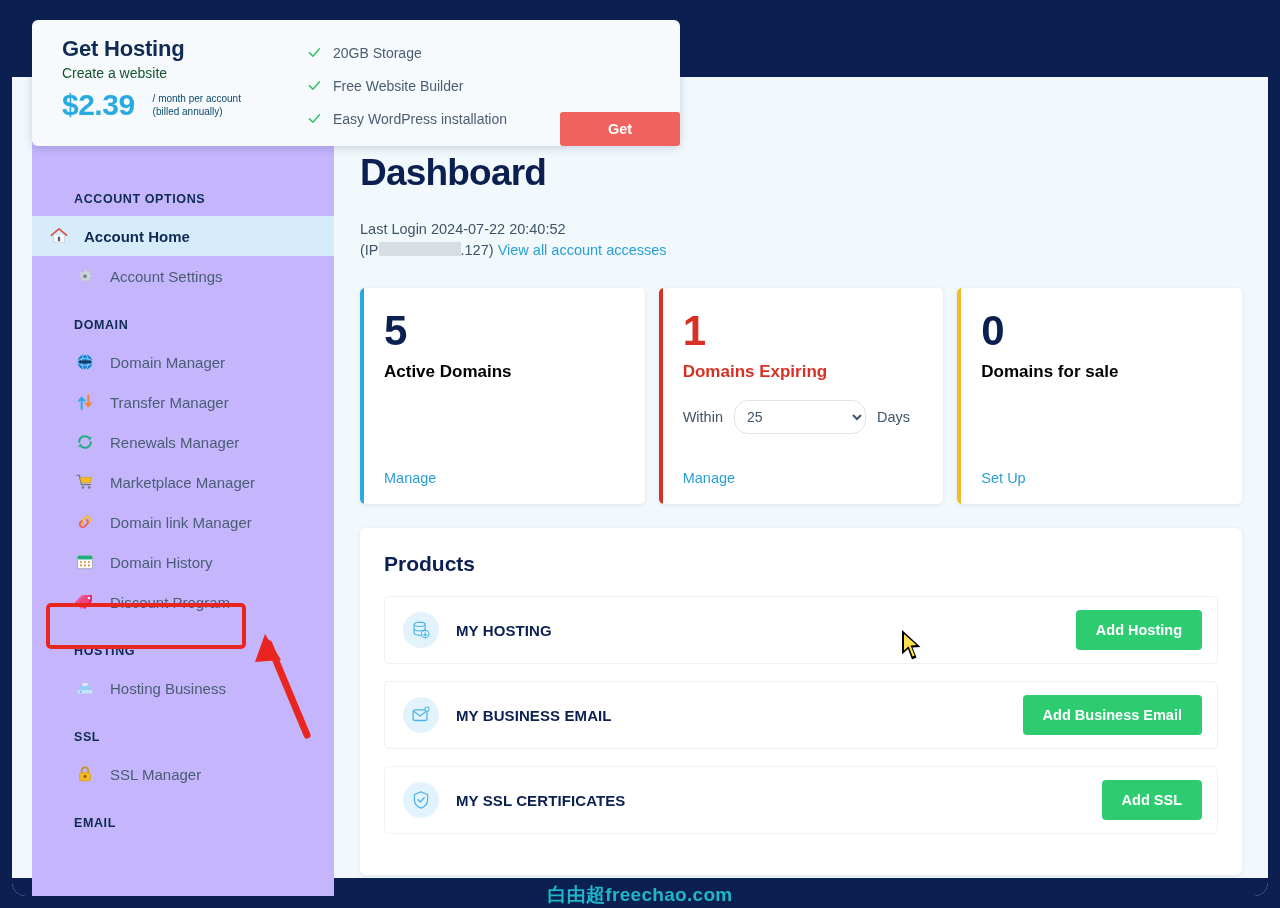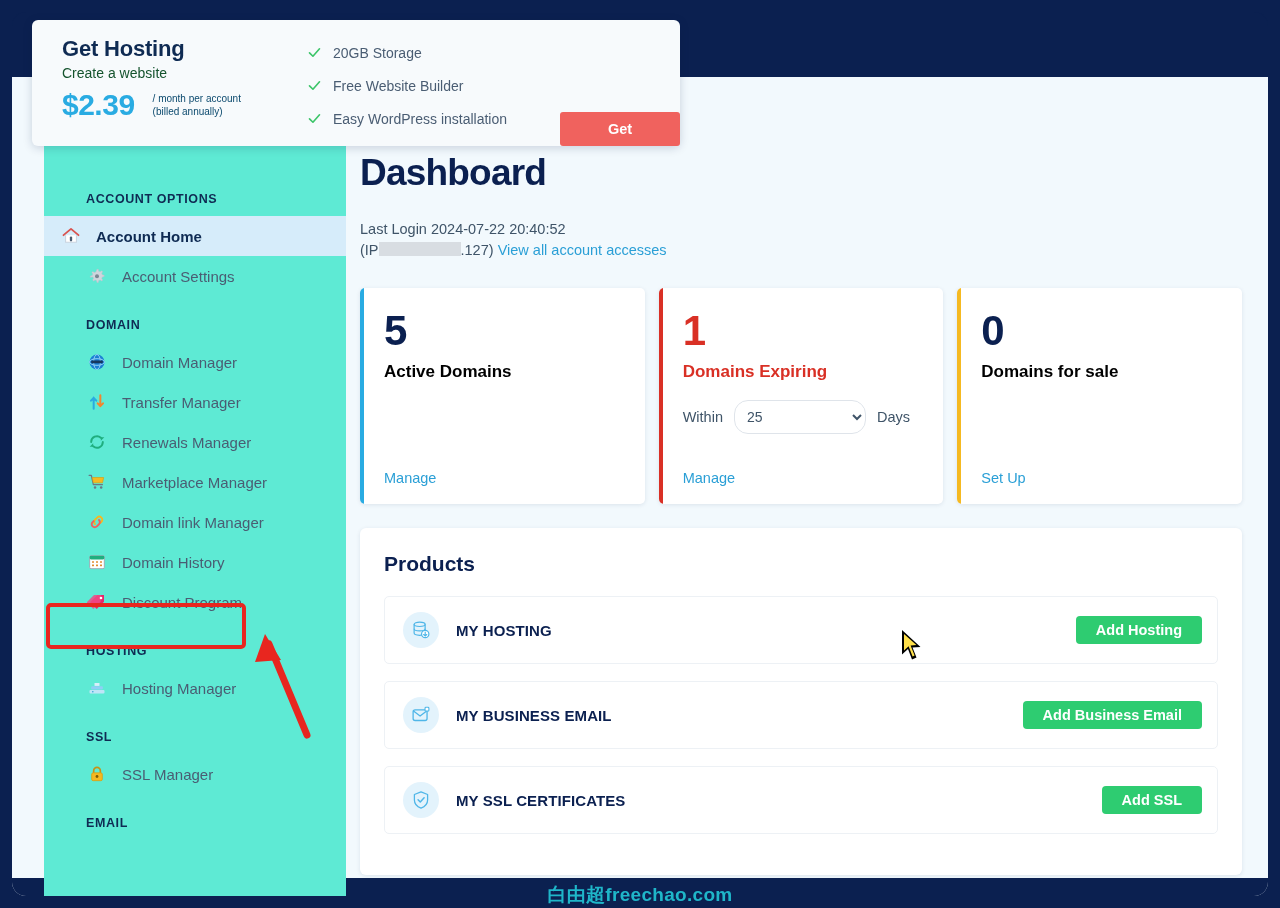--- a/index.html
+++ b/index.html
@@ -127,23 +127,23 @@
     font-weight: bold;
     border: none;
     border-radius: 3px;
     cursor: pointer;
     font-family: "Liberation Sans", sans-serif;
   }
 
   
   .sidebar {
     position: absolute;
-    left: 32px; top: 65px;
+    left: 20px; top: 65px;
     width: 302px; height: 819px;
-    background: #5eead4;
+    background: #c4b5fd;
     overflow: hidden;
     z-index: 5;
   }
   .side-inner { padding-top: 115px; }
   .side-group {
     font-size: 12.5px;
     font-weight: bold;
     color: #0f2b53;
     letter-spacing: 0.6px;
     padding: 0 0 0 42px;
@@ -304,21 +304,21 @@
     flex: 0 0 36px;
   }
   .prod-name {
     font-size: 15px;
     font-weight: bold;
     color: #0b2050;
     letter-spacing: 0.1px;
   }
   .prod-btn {
     margin-left: auto;
-    height: 28px;
+    height: 40px;
     padding: 0 20px;
     background: #2ecc71;
     color: #ffffff;
     font-size: 14.5px;
     font-weight: bold;
     border: none;
     border-radius: 4px;
     cursor: pointer;
     font-family: "Liberation Sans", sans-serif;
   }
@@ -491,21 +491,21 @@
 
         <div class="side-item">
           <span class="side-ico">
             <svg width="20" height="20" viewBox="0 0 24 24">
               <rect x="3" y="14.5" width="18" height="4.2" rx="1.2" fill="#bfe5f7"></rect>
               <rect x="5" y="9.8" width="14" height="4" rx="1.1" fill="#8fd0f5"></rect>
               <path d="M9 6 L15 6 L15 9.5 L9 9.5 Z" fill="#d9eefb"></path>
               <circle cx="7" cy="16.6" r="0.9" fill="#2a9fd6"></circle>
             </svg>
           </span>
-          <span>Hosting Manager</span>
+          <span>Hosting Business</span>
         </div>
 
         <div class="side-group g2">SSL</div>
 
         <div class="side-item">
           <span class="side-ico">
             <svg width="20" height="20" viewBox="0 0 24 24">
               <path d="M8 11 L8 8 a4 4 0 0 1 8 0 L16 11" fill="none" stroke="#c79315" stroke-width="2"></path>
               <rect x="5.6" y="10.6" width="12.8" height="9.4" rx="1.8" fill="#f5b921" stroke="#d89e0f" stroke-width="0.9"></rect>
               <circle cx="12" cy="15" r="1.7" fill="#7a5b06"></circle>

